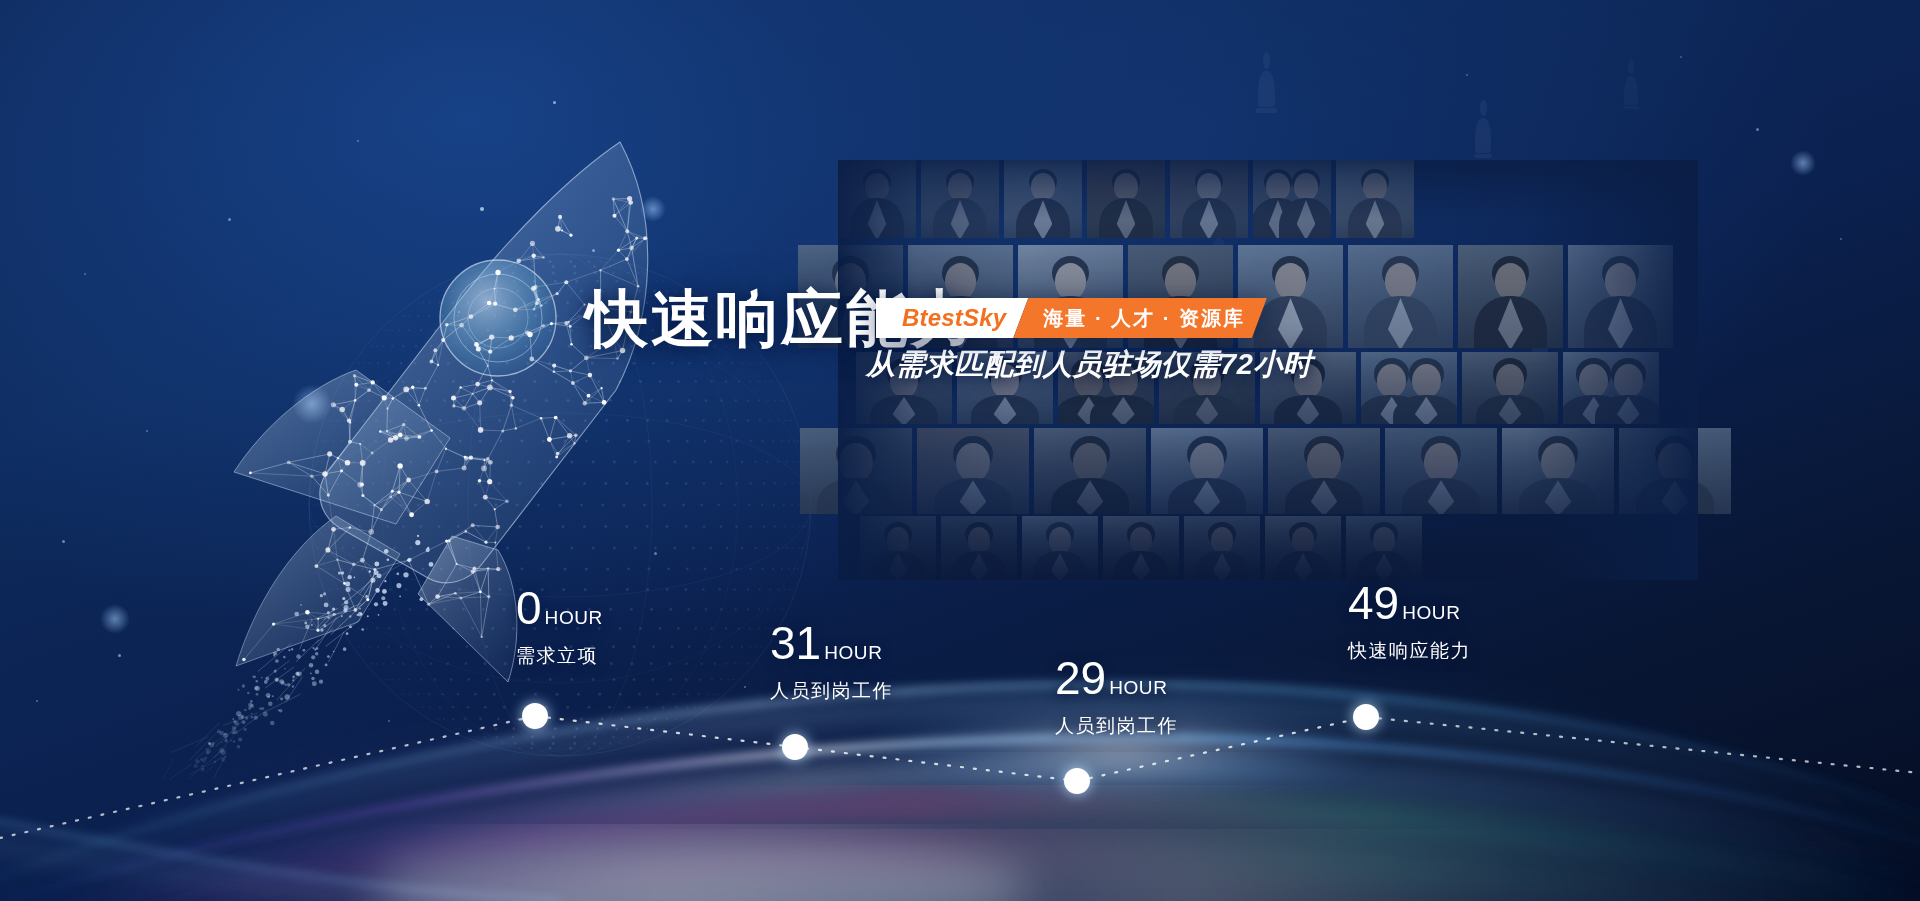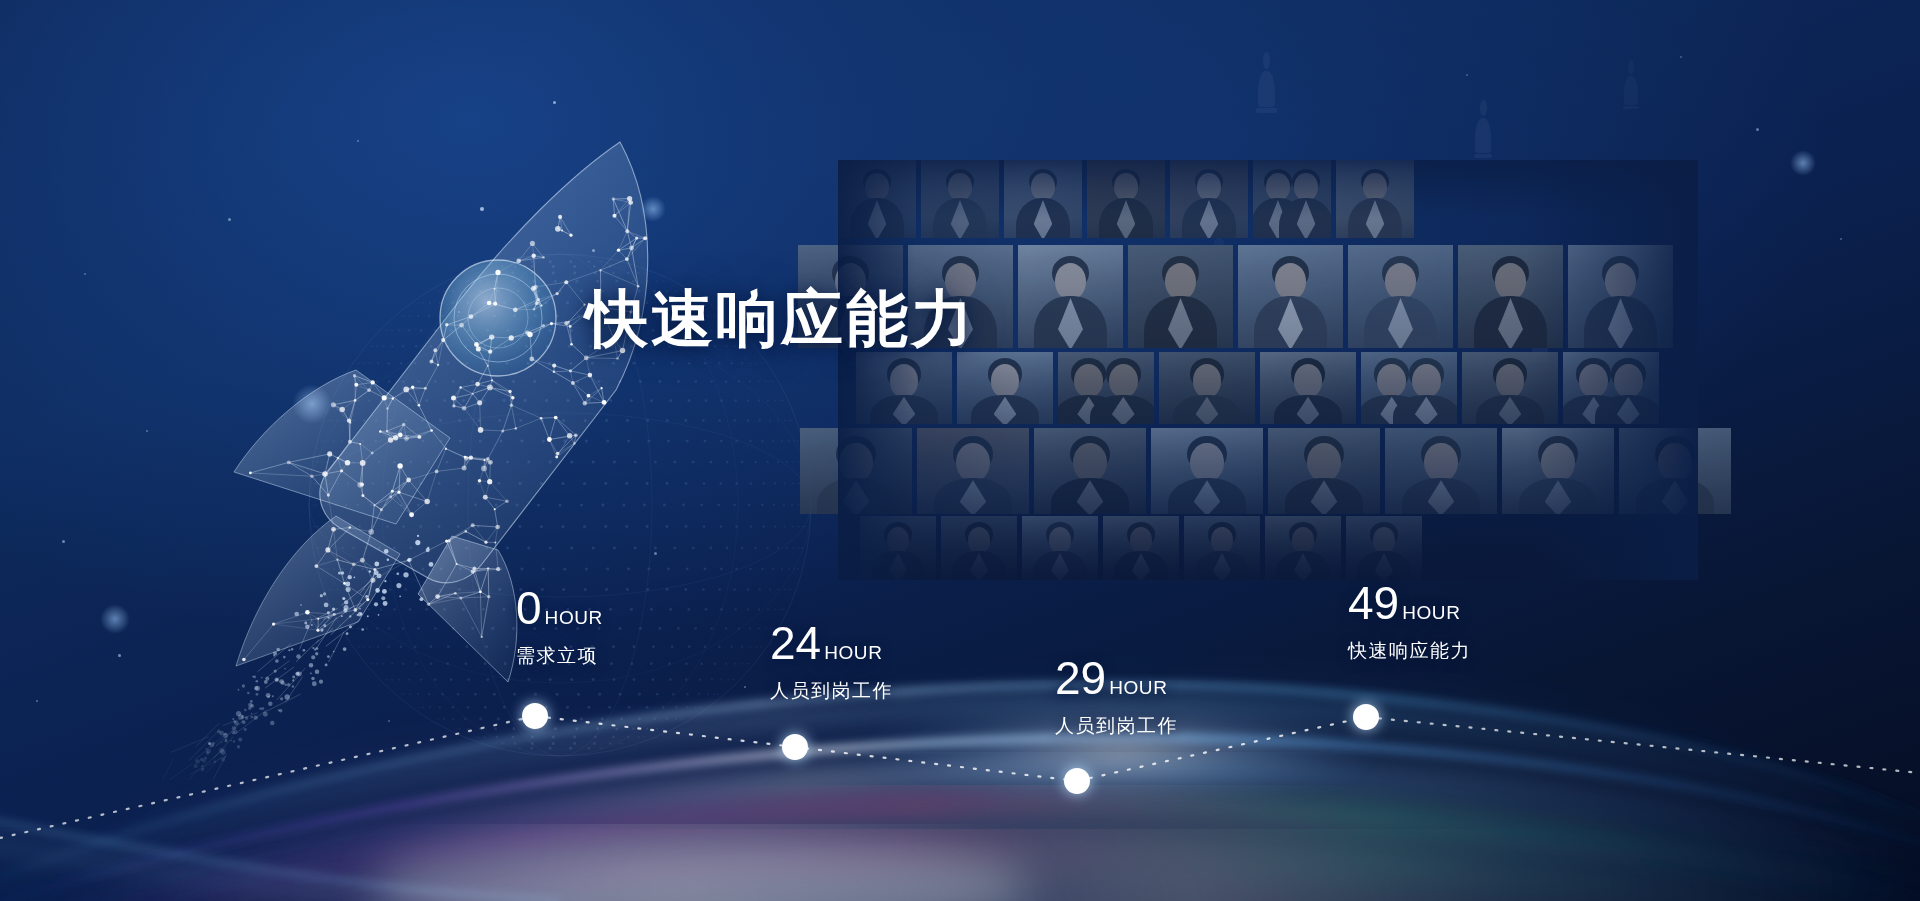--- a/index.html
+++ b/index.html
@@ -2306,41 +2306,50 @@
           <i style="left:28.956px;top:37.0936px;width:18.088px;height:28.906399999999998px;background:#cfe0f2;clip-path:polygon(50% 0,100% 60%,50% 100%,0 60%)"></i>
         </div>
       </div>
     <div id="mosaicfade"></div>
   </div>
 
   <div id="headline">
     <div class="h-main">快速响应能力</div>
   </div>
 
-
+  <div id="badge">
+    <div class="bg-white">
+      <span>BtestSky</span>
+    </div>
+    <div class="bg-orange">
+      <span>海量 · 人才 · 资源库</span>
+    </div>
+  </div>
+
+  <div id="tagline">从需求匹配到人员驻场仅需72小时</div>
 
   <div id="timeline">
     <svg style="position:absolute;inset:0" width="1920" height="901">
       <polyline points="535,716 795,747 1077,781 1366,717" fill="none" stroke="#ffffff" stroke-opacity=".80" stroke-width="2.2" stroke-linecap="round" stroke-dasharray="2 11"></polyline>
       <polyline points="0,838 535,716" fill="none" stroke="#ffffff" stroke-opacity=".70" stroke-width="2.2" stroke-linecap="round" stroke-dasharray="2 11"></polyline>
       <polyline points="1366,717 1920,773" fill="none" stroke="#ffffff" stroke-opacity=".70" stroke-width="2.2" stroke-linecap="round" stroke-dasharray="2 11"></polyline>
     </svg>
 
     <div class="tl-item" style="left:516px;top:585px">
       <div class="tl-num">
         <b>0</b>
         <em>HOUR</em>
       </div>
       <div class="tl-label">需求立项</div>
     </div>
     <div class="tl-dot" style="left:522px;top:703px"></div>
 
     <div class="tl-item" style="left:770px;top:620px">
       <div class="tl-num">
-        <b>24</b>
+        <b>31</b>
         <em>HOUR</em>
       </div>
       <div class="tl-label">人员到岗工作</div>
     </div>
     <div class="tl-dot" style="left:782px;top:734px"></div>
 
     <div class="tl-item" style="left:1055px;top:655px">
       <div class="tl-num">
         <b>29</b>
         <em>HOUR</em>

